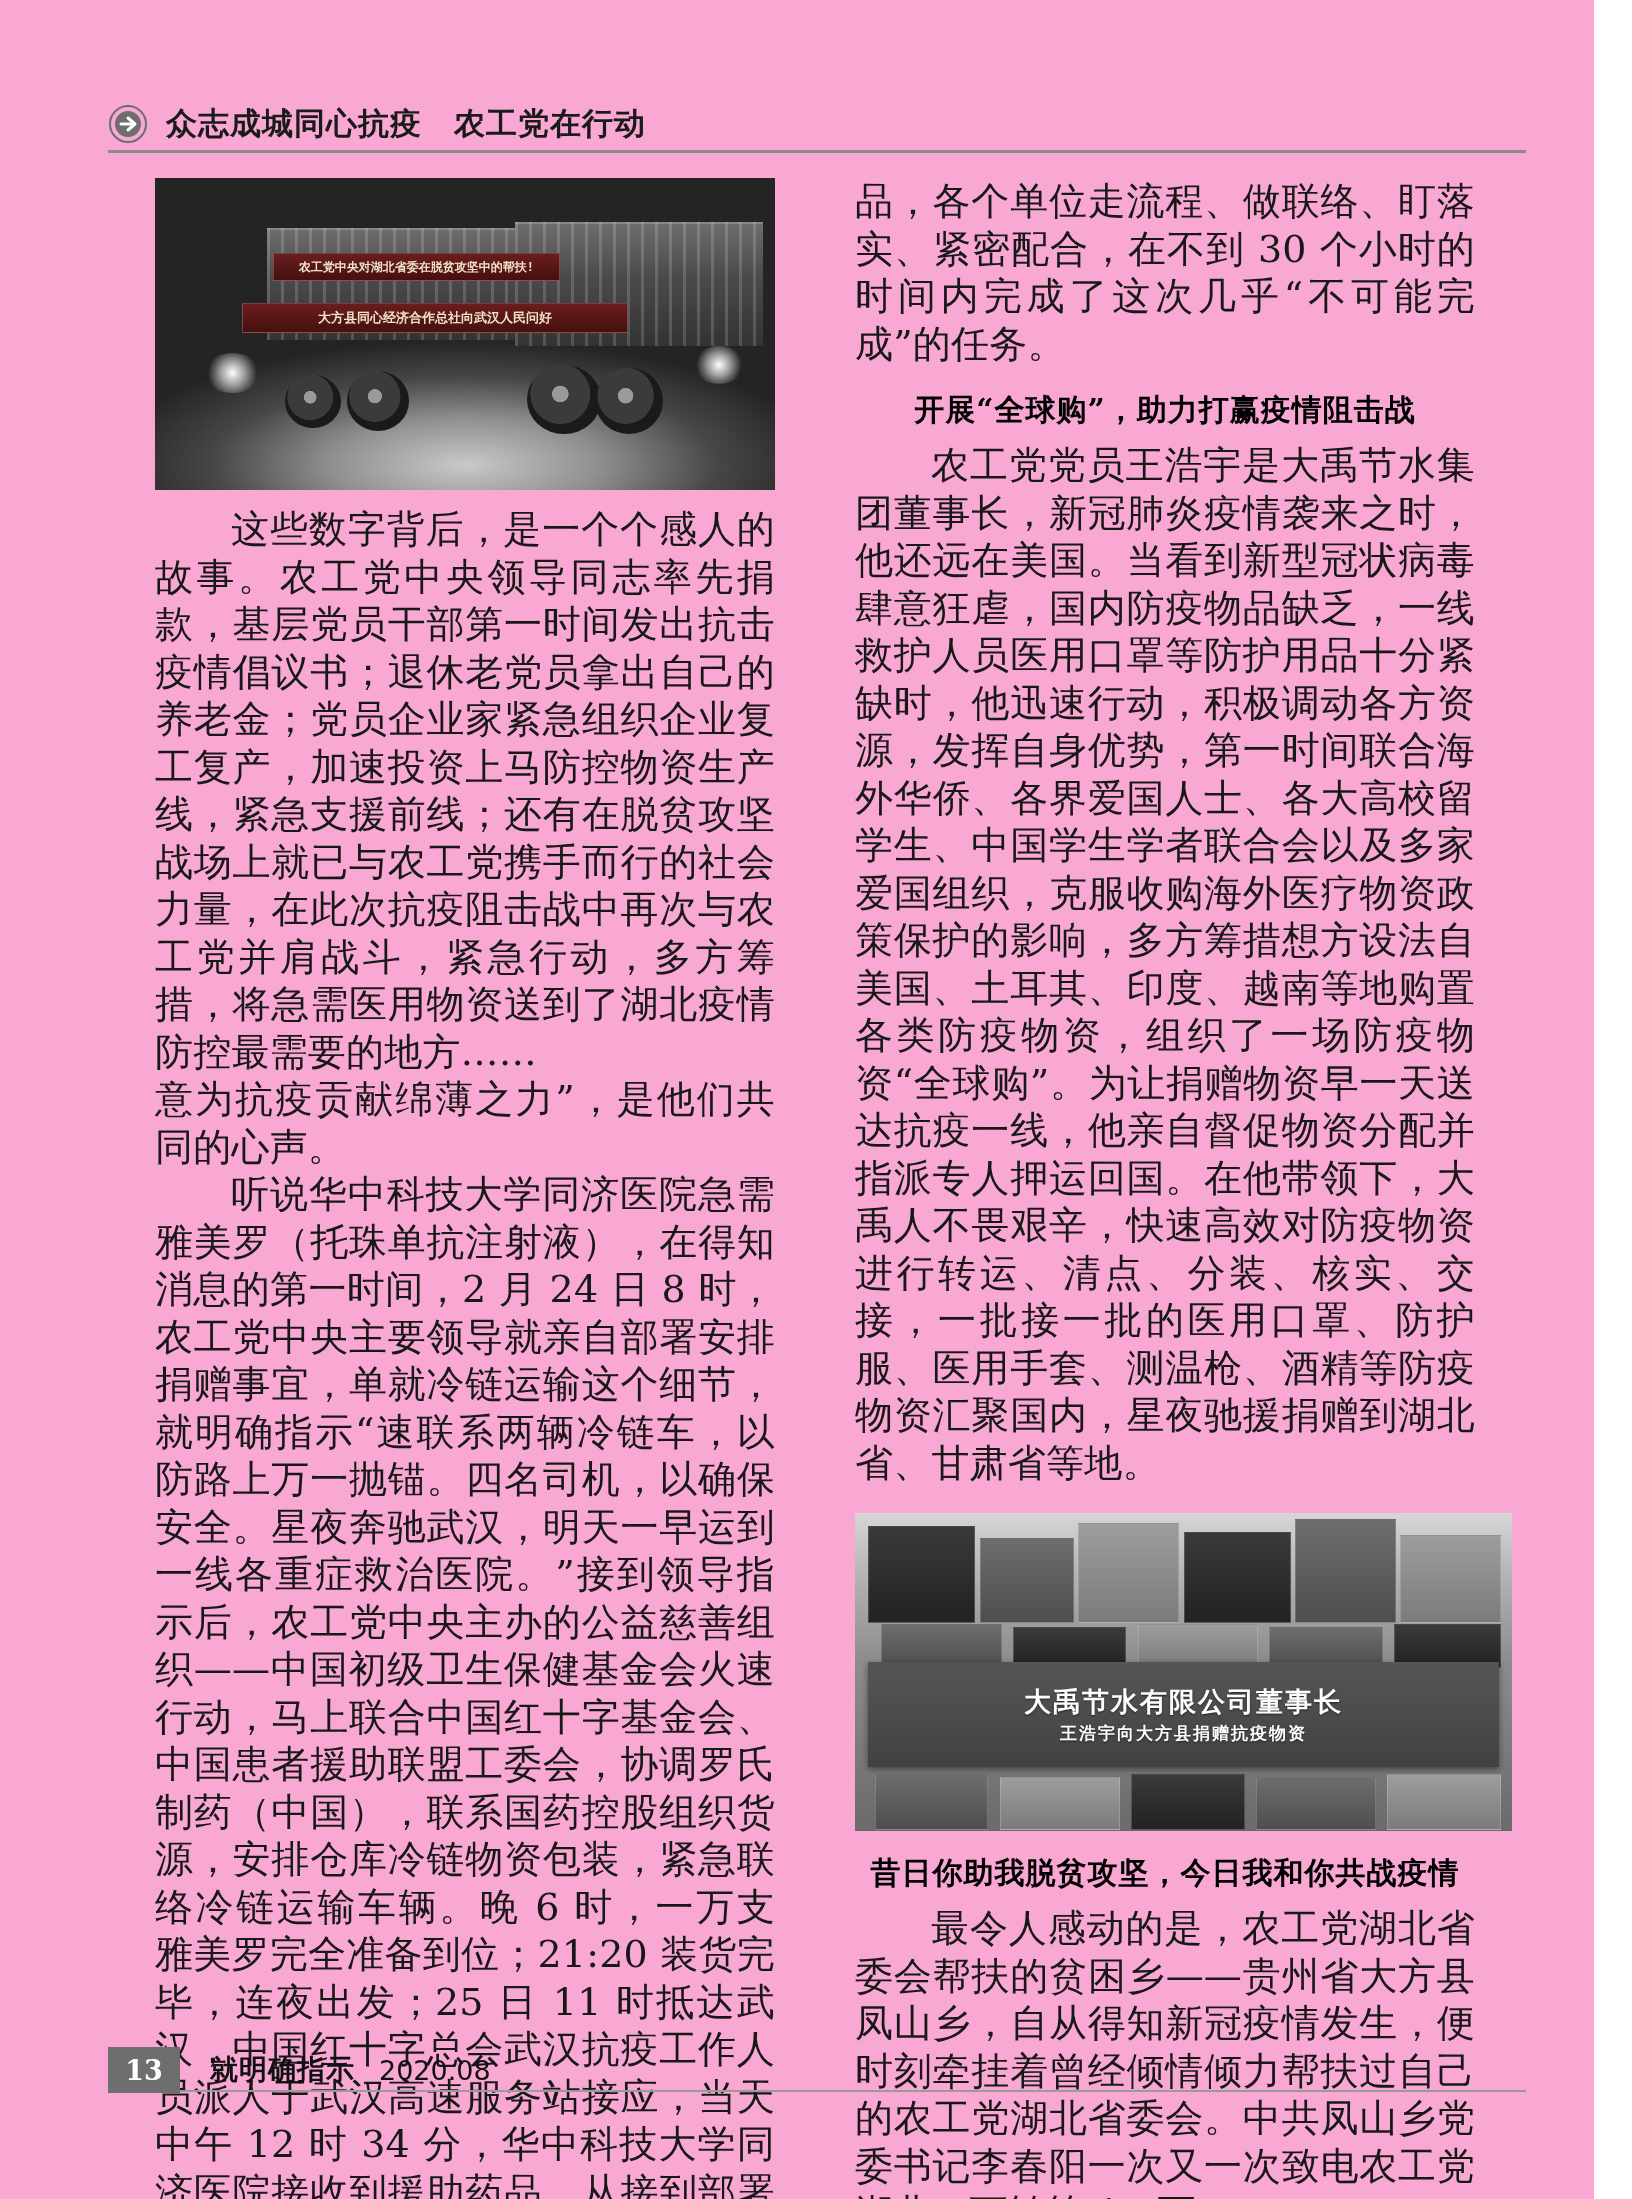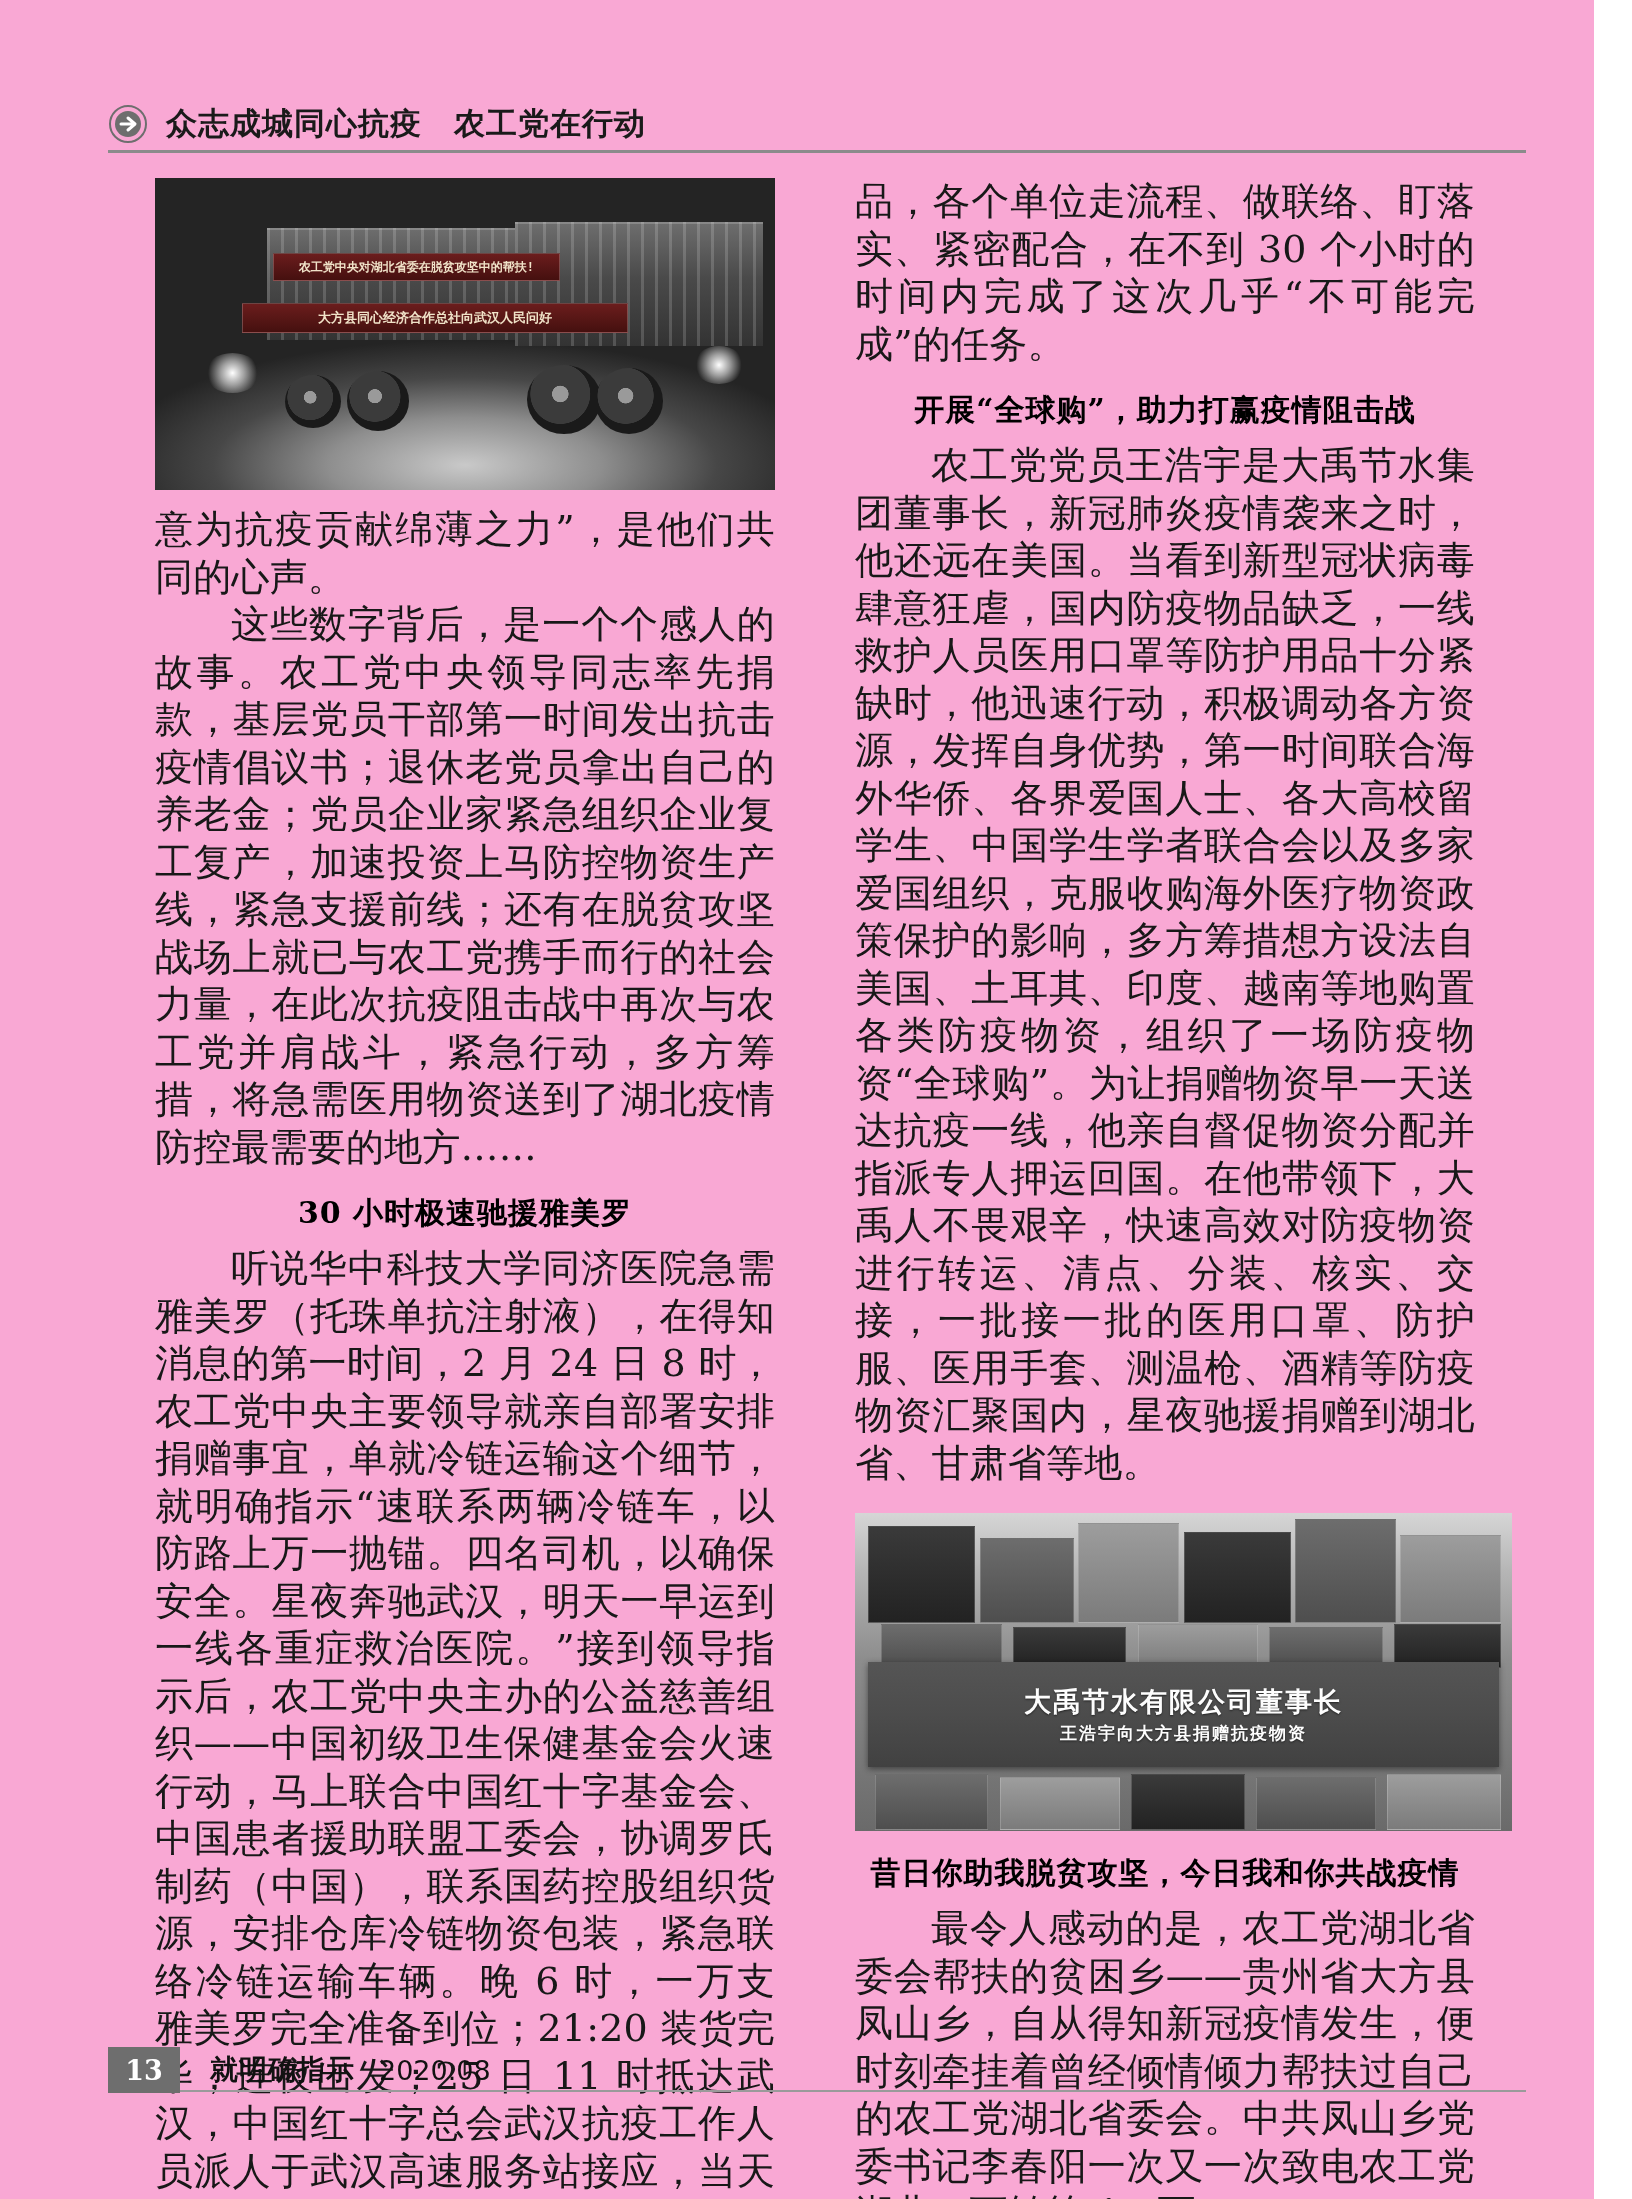--- a/index.html
+++ b/index.html
@@ -256,24 +256,23 @@
       <div class="banner-red banner-2">大方县同心经济合作总社向武汉人民问好</div>
 
       <div class="wheel" style="left:21%;top:63%;width:9%;height:17%;"></div>
       <div class="wheel" style="left:31%;top:62%;width:10%;height:19%;"></div>
       <div class="wheel" style="left:60%;top:60%;width:12%;height:22%;"></div>
       <div class="wheel" style="left:71%;top:61%;width:11%;height:21%;"></div>
       <div class="headlamp" style="left:8%;top:56%;width:9%;height:13%;"></div>
       <div class="headlamp" style="left:87%;top:54%;width:8%;height:12%;"></div>
     </div>
 
+    <p class="body">这些数字背后，是一个个感人的故事。农工党中央领导同志率先捐款，基层党员干部第一时间发出抗击疫情倡议书；退休老党员拿出自己的养老金；党员企业家紧急组织企业复工复产，加速投资上马防控物资生产线，紧急支援前线；还有在脱贫攻坚战场上就已与农工党携手而行的社会力量，在此次抗疫阻击战中再次与农工党并肩战斗，紧急行动，多方筹措，将急需医用物资送到了湖北疫情防控最需要的地方……</p>
     <p class="body noindent">意为抗疫贡献绵薄之力”，是他们共同的心声。</p>
-    <p class="body">这些数字背后，是一个个感人的故事。农工党中央领导同志率先捐款，基层党员干部第一时间发出抗击疫情倡议书；退休老党员拿出自己的养老金；党员企业家紧急组织企业复工复产，加速投资上马防控物资生产线，紧急支援前线；还有在脱贫攻坚战场上就已与农工党携手而行的社会力量，在此次抗疫阻击战中再次与农工党并肩战斗，紧急行动，多方筹措，将急需医用物资送到了湖北疫情防控最需要的地方……</p>
-
-    <h2 class="section">30 小时极速驰援雅美罗</h2>
+
 
     <p class="body">听说华中科技大学同济医院急需雅美罗（托珠单抗注射液），在得知消息的第一时间，2 月 24 日 8 时，农工党中央主要领导就亲自部署安排捐赠事宜，单就冷链运输这个细节，就明确指示“速联系两辆冷链车，以防路上万一抛锚。四名司机，以确保安全。星夜奔驰武汉，明天一早运到一线各重症救治医院。”接到领导指示后，农工党中央主办的公益慈善组织——中国初级卫生保健基金会火速行动，马上联合中国红十字基金会、中国患者援助联盟工委会，协调罗氏制药（中国），联系国药控股组织货源，安排仓库冷链物资包装，紧急联络冷链运输车辆。晚 6 时，一万支雅美罗完全准备到位；21:20 装货完毕，连夜出发；25 日 11 时抵达武汉，中国红十字总会武汉抗疫工作人员派人于武汉高速服务站接应，当天中午 12 时 34 分，华中科技大学同济医院接收到援助药品。从接到部署电话，明确募捐药品，到落实货源，联络各方，完成冷链运输，一线医院接收到援助药</p>
   </div>
 
   <div class="col col-right">
 
     <p class="body noindent">品，各个单位走流程、做联络、盯落实、紧密配合，在不到 30 个小时的时间内完成了这次几乎“不可能完成”的任务。</p>
 
     <h2 class="section">开展“全球购”，助力打赢疫情阻击战</h2>
 

